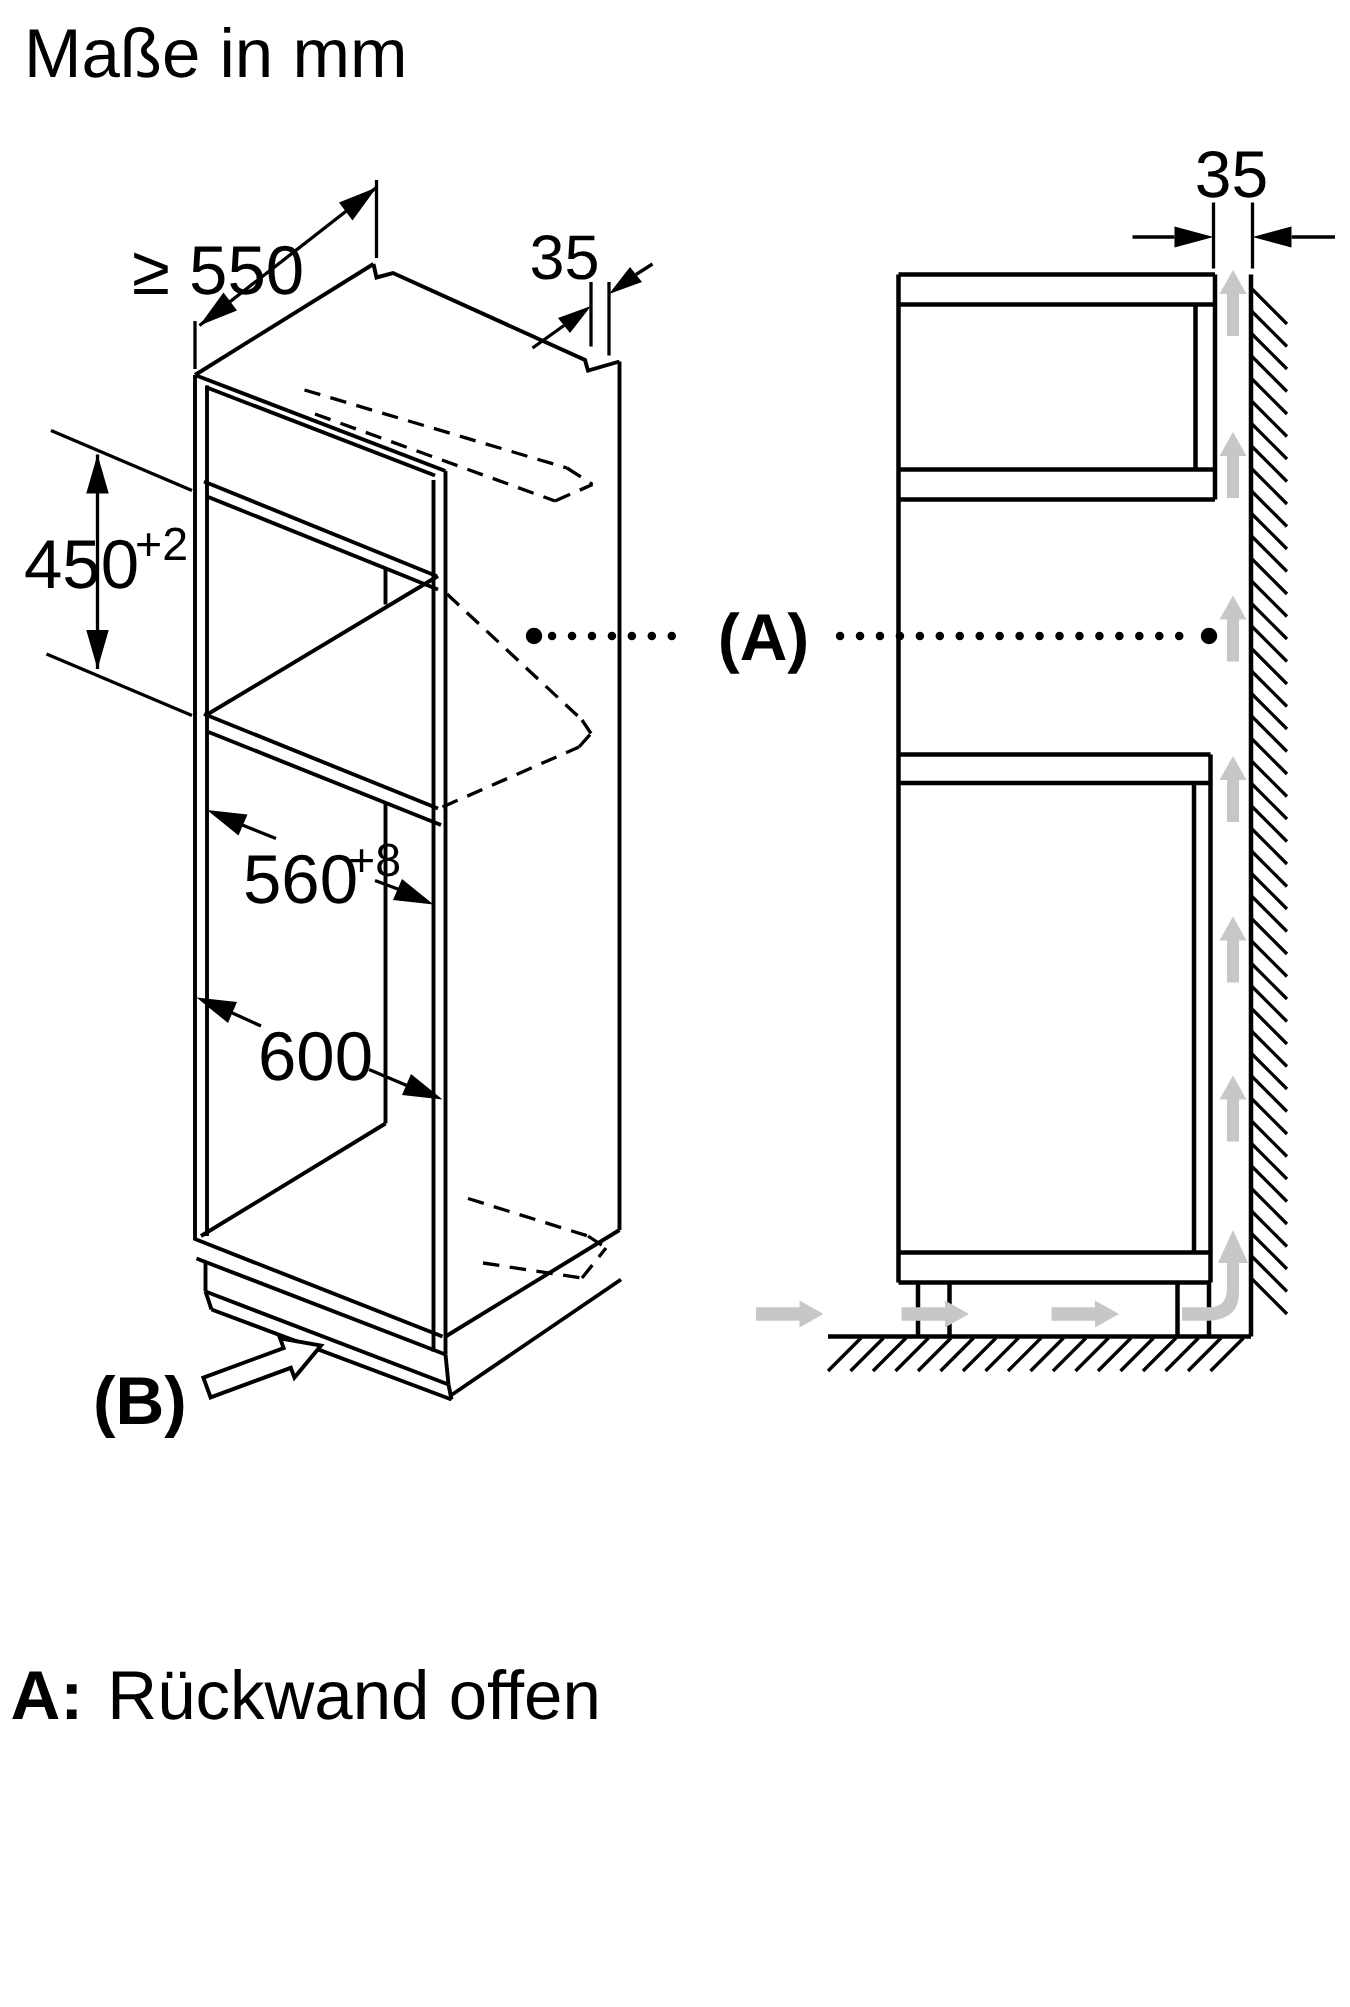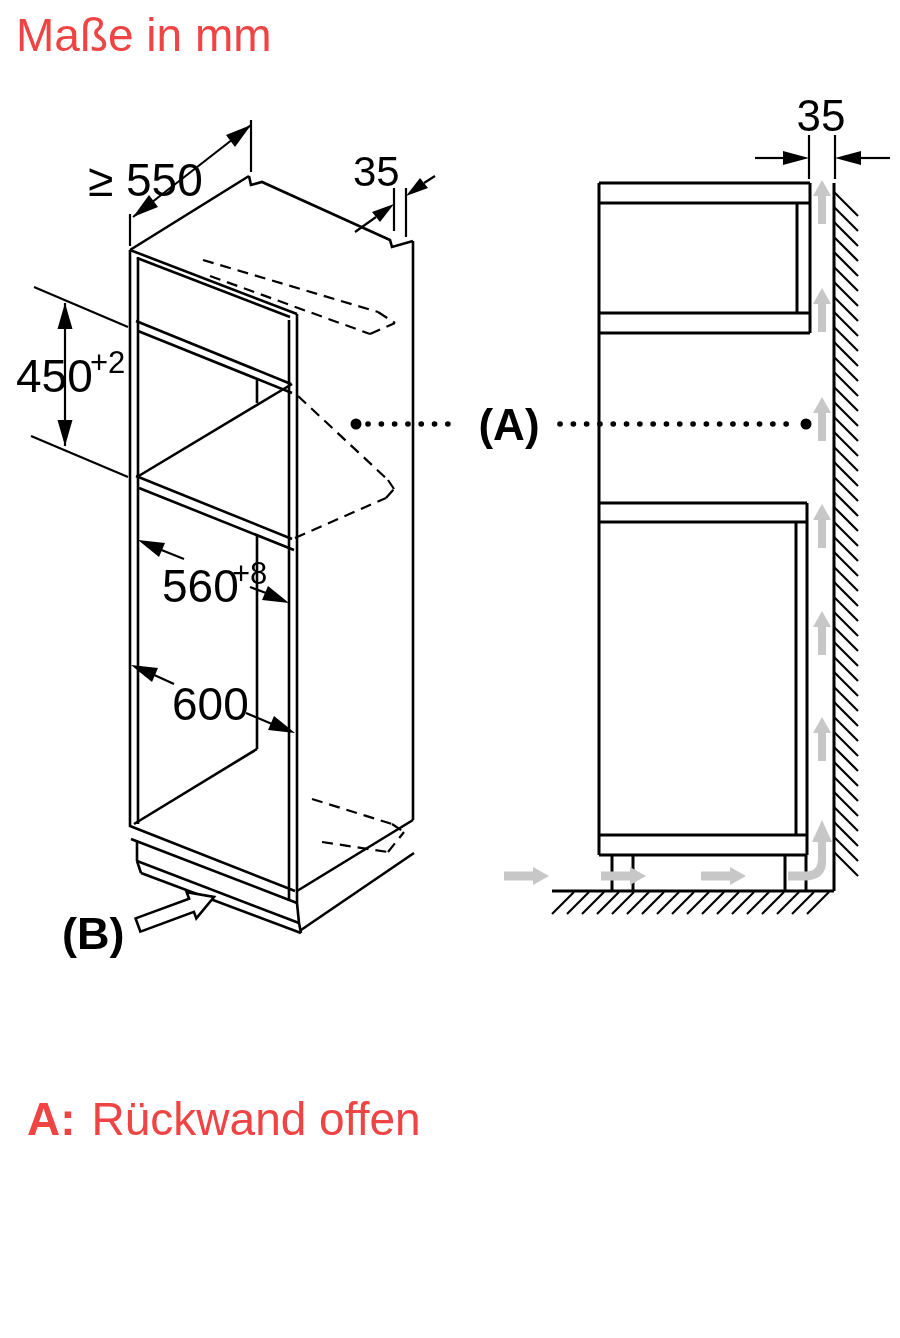--- a/index.html
+++ b/index.html
@@ -1,20 +1,20 @@
 <!DOCTYPE html>
 <html><head>
 <meta charset="utf-8">
 <style>
   html,body{margin:0;padding:0;background:#fff;}
   .canvas{position:relative;width:900px;height:1338px;background:#ffffff;overflow:hidden;
-          font-family:"Liberation Sans", sans-serif;color:#ef4444;}
+          font-family:"Liberation Sans", sans-serif;color:#000000;}
   .title{position:absolute;left:16px;top:8px;font-size:46px;font-weight:400;letter-spacing:0;}
   svg{position:absolute;left:0;top:0;}
-  .legend-line{position:absolute;left:27px;font-size:46px;white-space:nowrap;}
+  .legend-line{position:absolute;left:7px;font-size:46px;white-space:nowrap;margin-top:11px;}
   .legend-key{font-weight:bold;margin-right:16px;}
   text{font-family:"Liberation Sans", sans-serif;fill:#000;}
 </style>
 </head>
 <body>
 
 <div class="canvas">
 
   <div class="title">Maße in mm</div>
 

